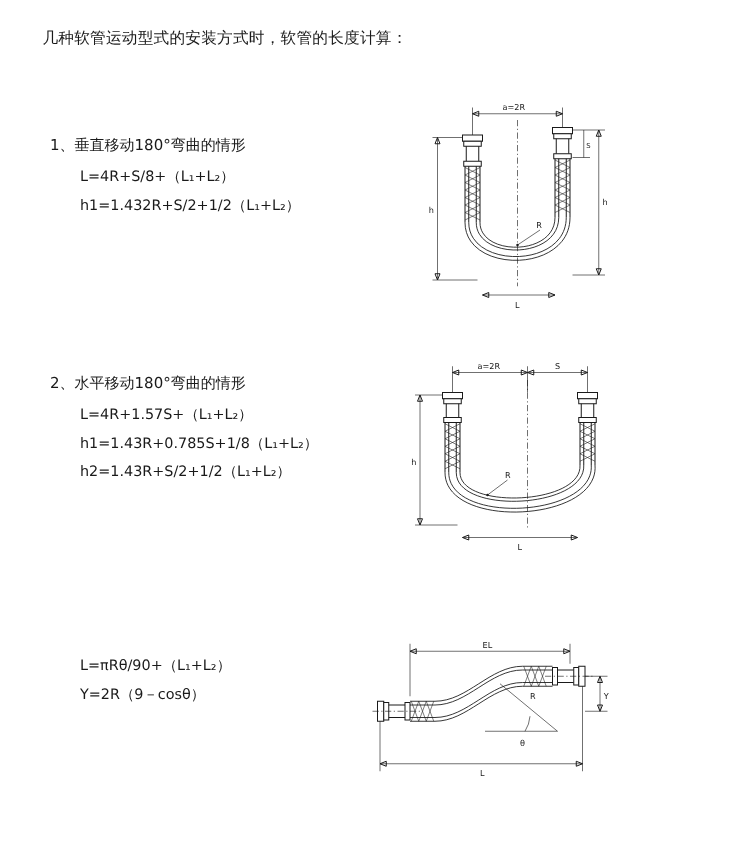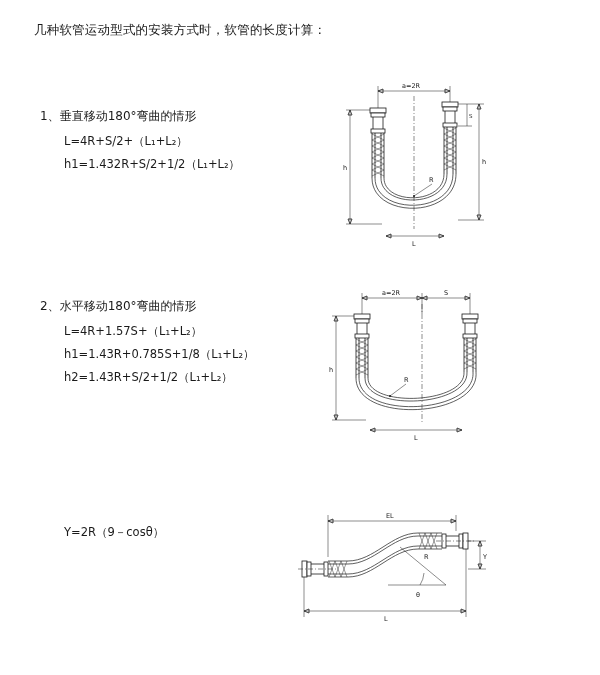--- a/index.html
+++ b/index.html
@@ -72,21 +72,21 @@
 </head>
 <body>
 
 <div class="page">
 
   <div class="heading">几种软管运动型式的安装方式时，软管的长度计算：</div>
 
   <div class="section sec1">
     <div class="txtcol">
       <div class="sec-title">1、垂直移动180°弯曲的情形</div>
-      <div class="formula">L=4R+S/2+（L₁+L₂）</div>
+      <div class="formula">L=4R+S/8+（L₁+L₂）</div>
       <div class="formula">h1=1.432R+S/2+1/2（L₁+L₂）</div>
     </div>
 
     <div class="figcol fig1">
       <svg width="180" height="190" viewBox="0 0 180 190">
 
         <line class="dim" x1="62" y1="17" x2="134" y2="17"></line>
         <path class="ln" d="M62 17 l5 -2 l0 4 z" fill="#1a1a1a"></path>
         <path class="ln" d="M134 17 l-5 -2 l0 4 z" fill="#1a1a1a"></path>
         <text class="lbl" x="86" y="14">a=2R</text>
@@ -273,20 +273,21 @@
         <line class="dim" x1="22" y1="142" x2="56" y2="142"></line>
         <text class="lbl" x="19" y="94">h</text>
 
         <line class="dash" x1="112" y1="26" x2="112" y2="146"></line>
       </svg>
     </div>
   </div>
 
   <div class="section sec3">
     <div class="txtcol">
+      <div class="formula">L=πRθ/90+（L₁+L₂）</div>
       <div class="formula">Y=2R（9－cosθ）</div>
     </div>
 
     <div class="figcol fig3">
       <svg width="200" height="140" viewBox="0 0 200 140">
 
         <line class="dim" x1="32" y1="22" x2="160" y2="22"></line>
         <path class="ln" d="M32 22 l5 -2 l0 4 z" fill="#1a1a1a"></path>
         <path class="ln" d="M160 22 l-5 -2 l0 4 z" fill="#1a1a1a"></path>
         <text class="lbl" x="90" y="19">EL</text>

